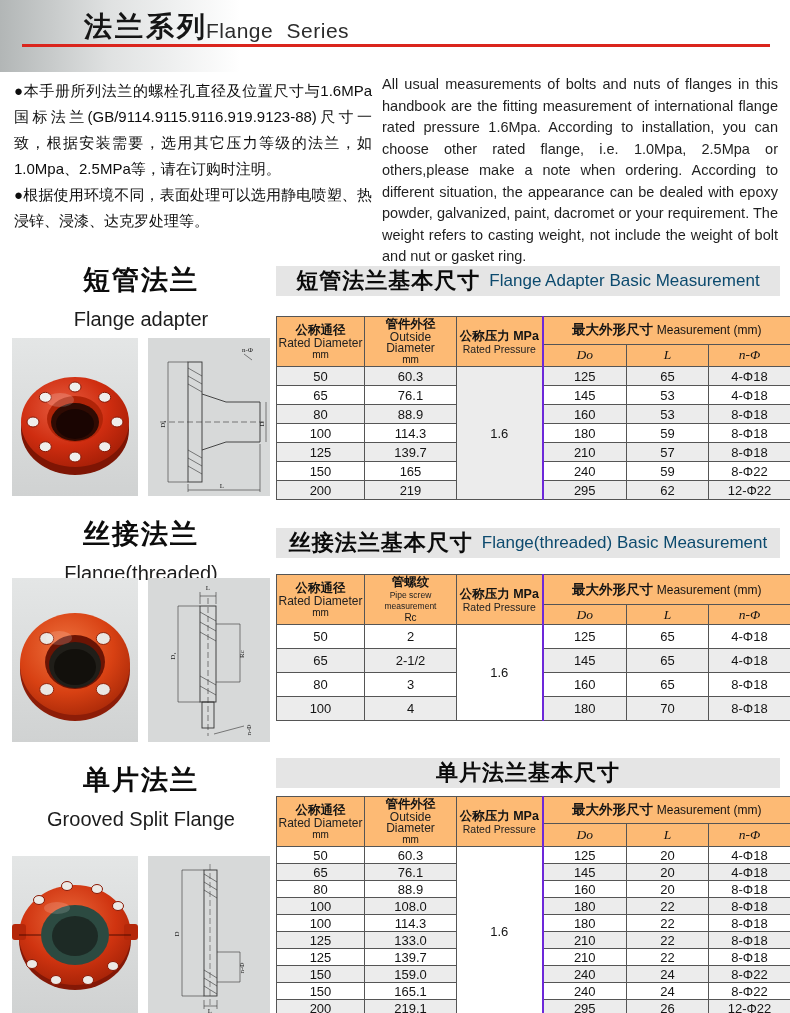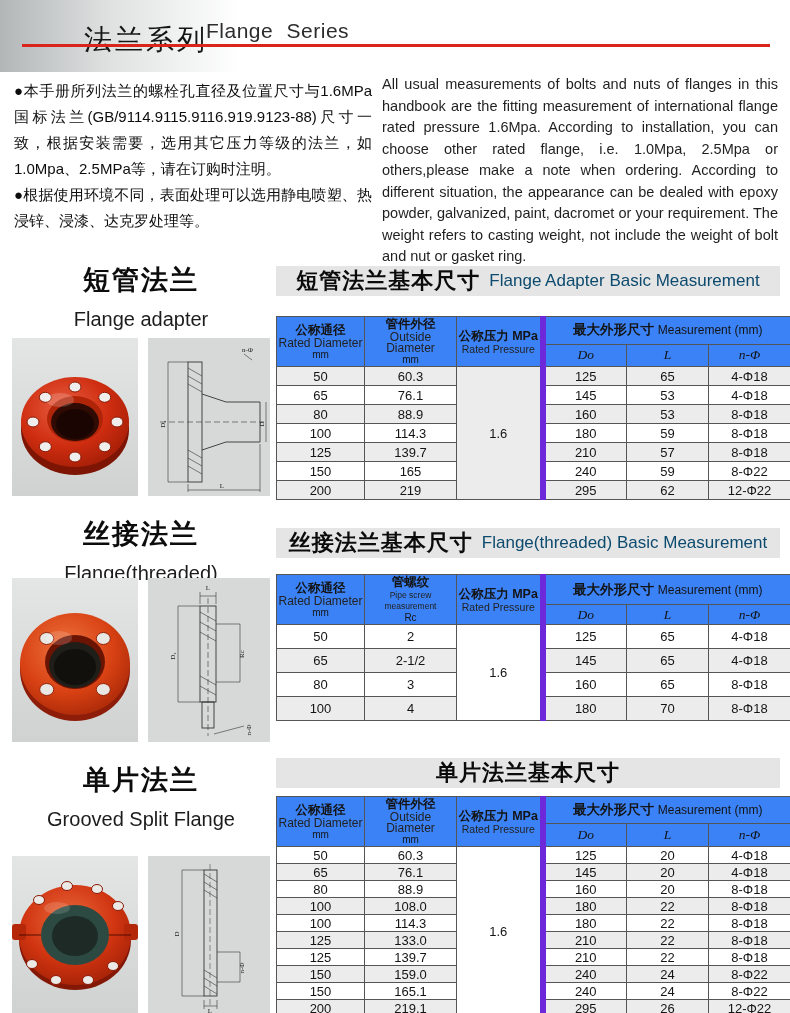--- a/index.html
+++ b/index.html
@@ -5,21 +5,21 @@
   html,body{margin:0;padding:0;}
   body{
     width:790px;height:1013px;position:relative;background:#ffffff;
     font-family:"Liberation Sans","DejaVu Sans",sans-serif;color:#111;
     overflow:hidden;
   }
 
   
   .header-gradient{position:absolute;left:0;top:0;width:240px;height:72px;
     background:linear-gradient(90deg,#b2b6b6 0%,#dfe1e1 45%,#ffffff 100%);}
-  .title-zh{position:absolute;left:84px;top:21px;font-size:28px;font-weight:normal;
+  .title-zh{position:absolute;left:84px;top:8px;font-size:28px;font-weight:bold;
     color:#151515;letter-spacing:3px;}
   .title-en{position:absolute;left:206px;top:19px;font-size:21px;color:#2c2c2c;
     word-spacing:7px;letter-spacing:.5px;}
   .red-rule{position:absolute;left:22px;top:44px;width:748px;height:3px;background:#da251d;}
 
   
   .intro-zh{position:absolute;left:14px;top:78px;width:358px;font-size:15px;
     line-height:26px;text-align:justify;color:#0d0d0d;}
   .intro-zh p{margin:0;}
   .intro-en{position:absolute;left:382px;top:74px;width:396px;font-size:14.5px;
@@ -49,22 +49,22 @@
   .bar{width:504px;height:30px;background:#e5e5e5;display:flex;align-items:center;
     justify-content:center;gap:9px;}
   .bar-zh{font-size:22px;font-weight:bold;color:#0b0b0b;letter-spacing:1px;}
   .bar-en{font-size:17px;color:#0c4a6e;}
 
   
   table.data-table{border-collapse:collapse;width:514px;table-layout:fixed;}
   #sec0 table{margin-top:20px;} #sec1 table{margin-top:16px;} #sec2 table{margin-top:8px;}
   .data-table th,.data-table td{border:1px solid #555;padding:0;text-align:center;
     vertical-align:middle;font-size:13px;color:#141414;}
-  .data-table thead th{background:#3b82f6;font-weight:normal;}
-  .data-table .group-start{border-left:6px solid #6d28d9;}
+  .data-table thead th{background:#fdba74;font-weight:normal;}
+  .data-table .group-start{border-left:2px solid #6d28d9;}
   .data-table tr.shaded td{background:#ececec;}
   .data-table td.pressure-cell{background:#ffffff;}
   .h-zh{display:block;font-size:12.5px;font-weight:bold;line-height:15px;}
   .h-en{display:block;font-size:12px;line-height:11px;color:#222;}
   .h-unit{display:block;font-size:10px;line-height:12px;}
   .g-zh{font-size:13.5px;font-weight:bold;}
   .g-en{font-size:12px;}
   th.sub{font-family:"Liberation Serif","DejaVu Serif",serif;font-style:italic;
     font-size:13.5px;height:19px;}
   #sec0 thead tr.top-row th{height:24px;}

